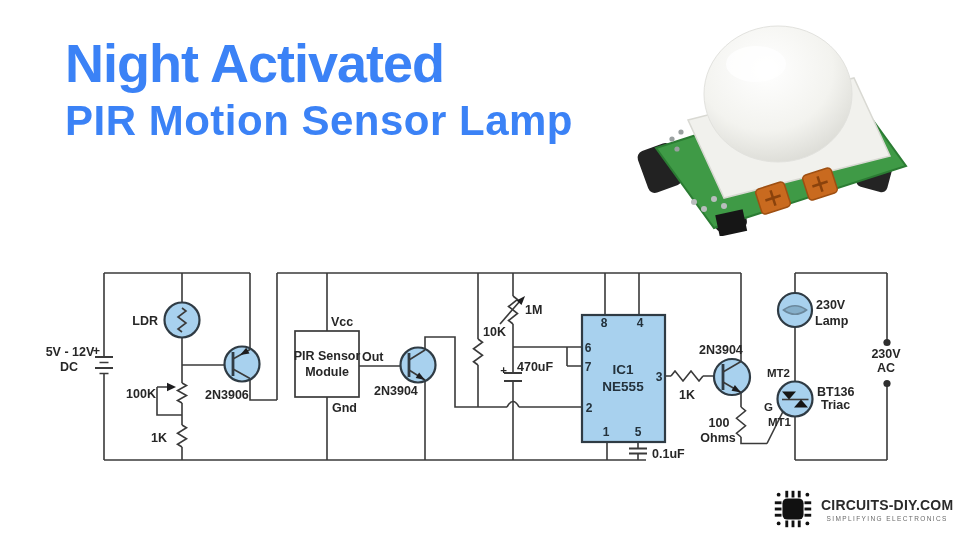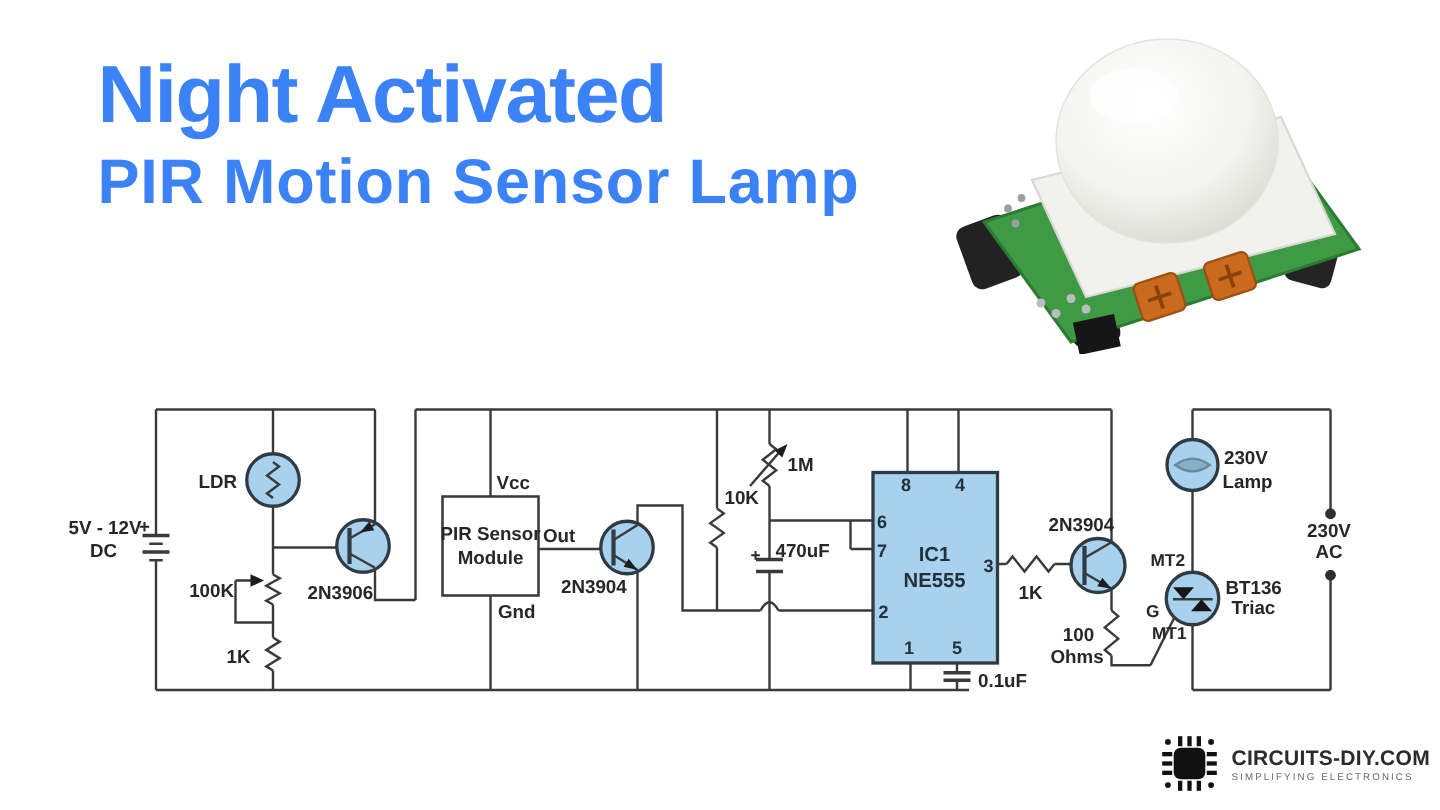--- a/index.html
+++ b/index.html
@@ -19,21 +19,21 @@
   .box-white{fill:#ffffff;stroke:#3a3a3a;stroke-width:1.7;}
   .bar{stroke:#2f3b44;stroke-width:2.8;fill:none;}
   .arrow{fill:#1d1d1f;}
   .tri{fill:#161616;}
   .lbl{font:700 12.5px "Liberation Sans","DejaVu Sans",sans-serif;fill:#272727;}
   .lbl-sm{font:700 11.5px "Liberation Sans","DejaVu Sans",sans-serif;fill:#272727;}
   .pin{font:700 12px "Liberation Sans","DejaVu Sans",sans-serif;fill:#23313b;}
   .icname{font:700 13.5px "Liberation Sans","DejaVu Sans",sans-serif;fill:#23313b;}
   
   .logo{position:absolute;left:770px;top:486px;display:flex;align-items:center;gap:5px;}
-  .logo-text{display:flex;flex-direction:column;align-items:flex-start;}
+  .logo-text{display:flex;flex-direction:column;align-items:center;}
   .logo-name{font-size:14px;font-weight:700;letter-spacing:.2px;color:#2b2b2b;white-space:nowrap;}
   .logo-tagline{font-size:6.5px;font-weight:400;letter-spacing:1.4px;color:#6a6a6a;margin-top:2px;white-space:nowrap;}
 </style>
 </head>
 <body>
 
 <div class="page">
 
   <div class="title-block">
     <div class="title-line1">Night Activated</div>

